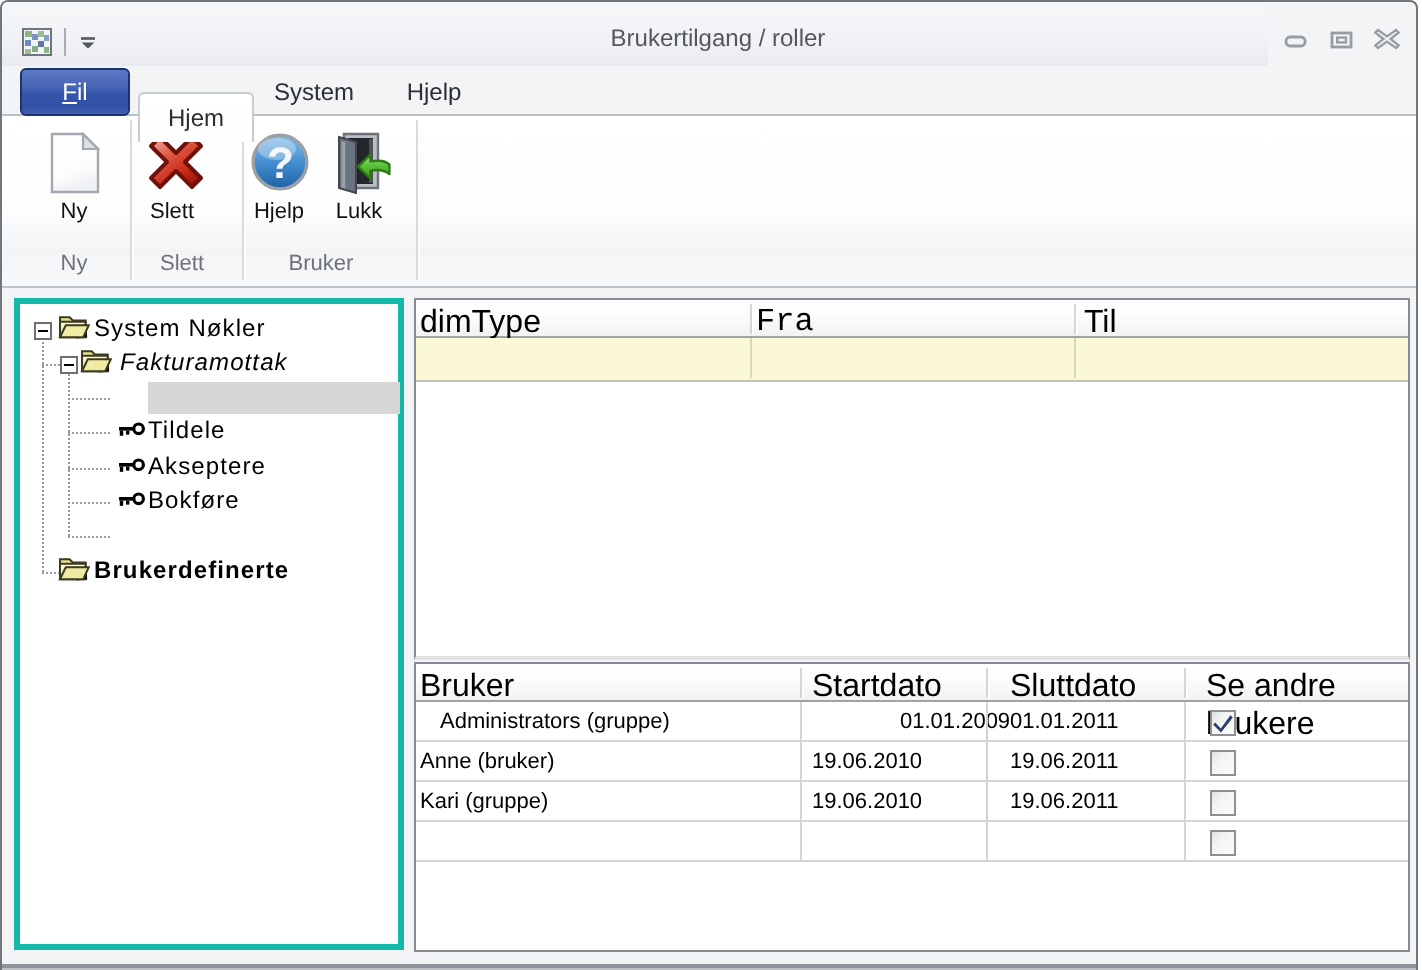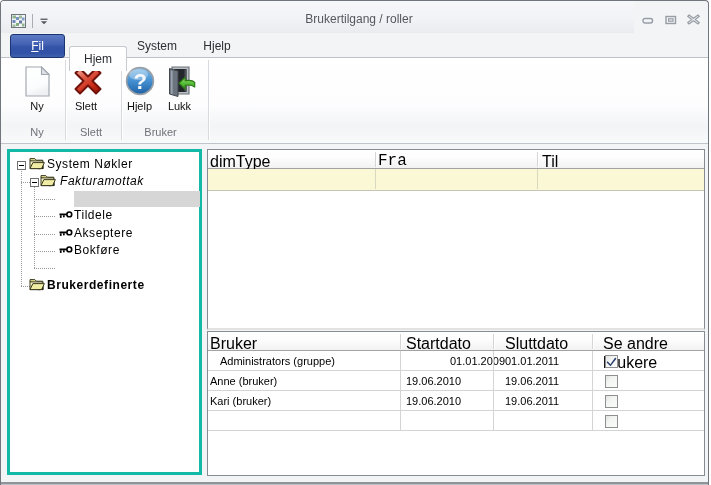--- a/index.html
+++ b/index.html
@@ -280,21 +280,21 @@
         <div class="cell" style="left:12px;">Administrators (gruppe)</div>
         <div class="cell" style="left:198px;margin-left:44px;">01.01.2009</div>
         <div class="cell" style="left:297px;">01.01.2011</div>
       </div>
       <div class="grow" style="top:39px;">
         <div class="cell" style="left:2px;">Anne (bruker)</div>
         <div class="cell" style="left:198px;">19.06.2010</div>
         <div class="cell" style="left:297px;">19.06.2011</div>
       </div>
       <div class="grow" style="top:59px;">
-        <div class="cell" style="left:2px;">Kari (bruker)</div>
+        <div class="cell" style="left:2px;">Kari (gruppe)</div>
         <div class="cell" style="left:198px;">19.06.2010</div>
         <div class="cell" style="left:297px;">19.06.2011</div>
       </div>
       <div class="grow" style="top:79px;"></div>
       <div class="gcolline" style="left:192px; height:80px;"></div>
       <div class="gcolline" style="left:285px; height:80px;"></div>
       <div class="gcolline" style="left:384px; height:80px;"></div>
 
       <div class="cb" style="left:397px; top:23px;">
         <svg width="11" height="11" viewBox="0 0 11 11" style="position:absolute;left:0;top:0;">

